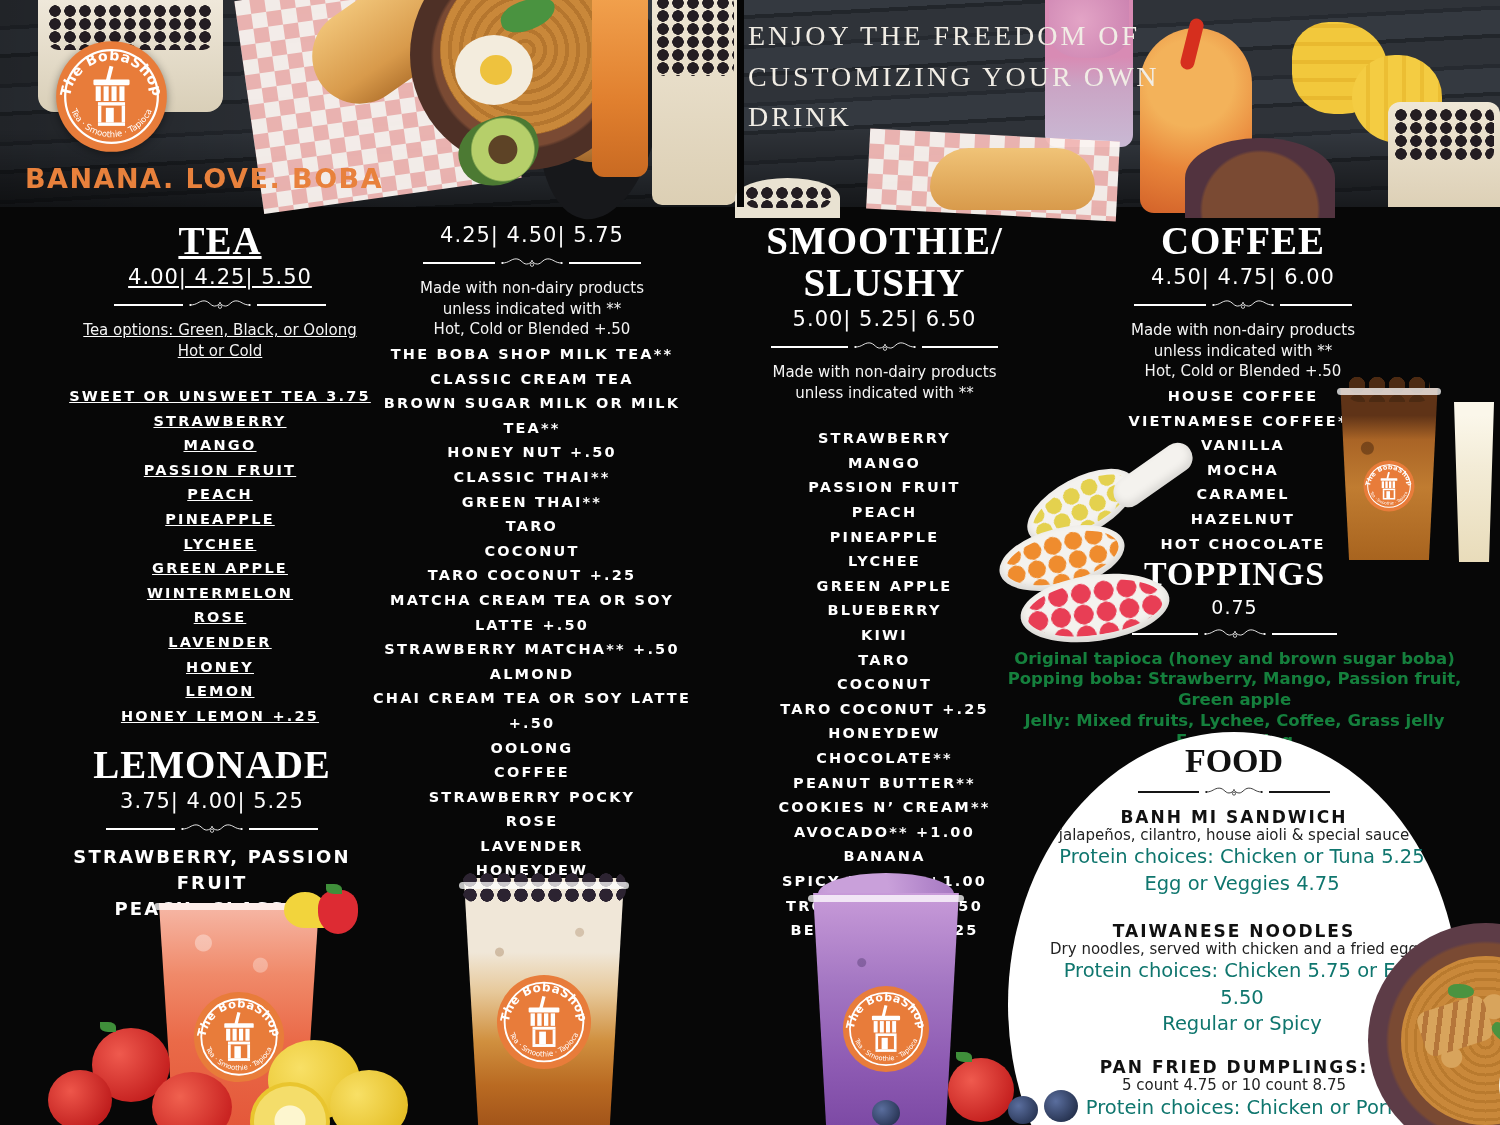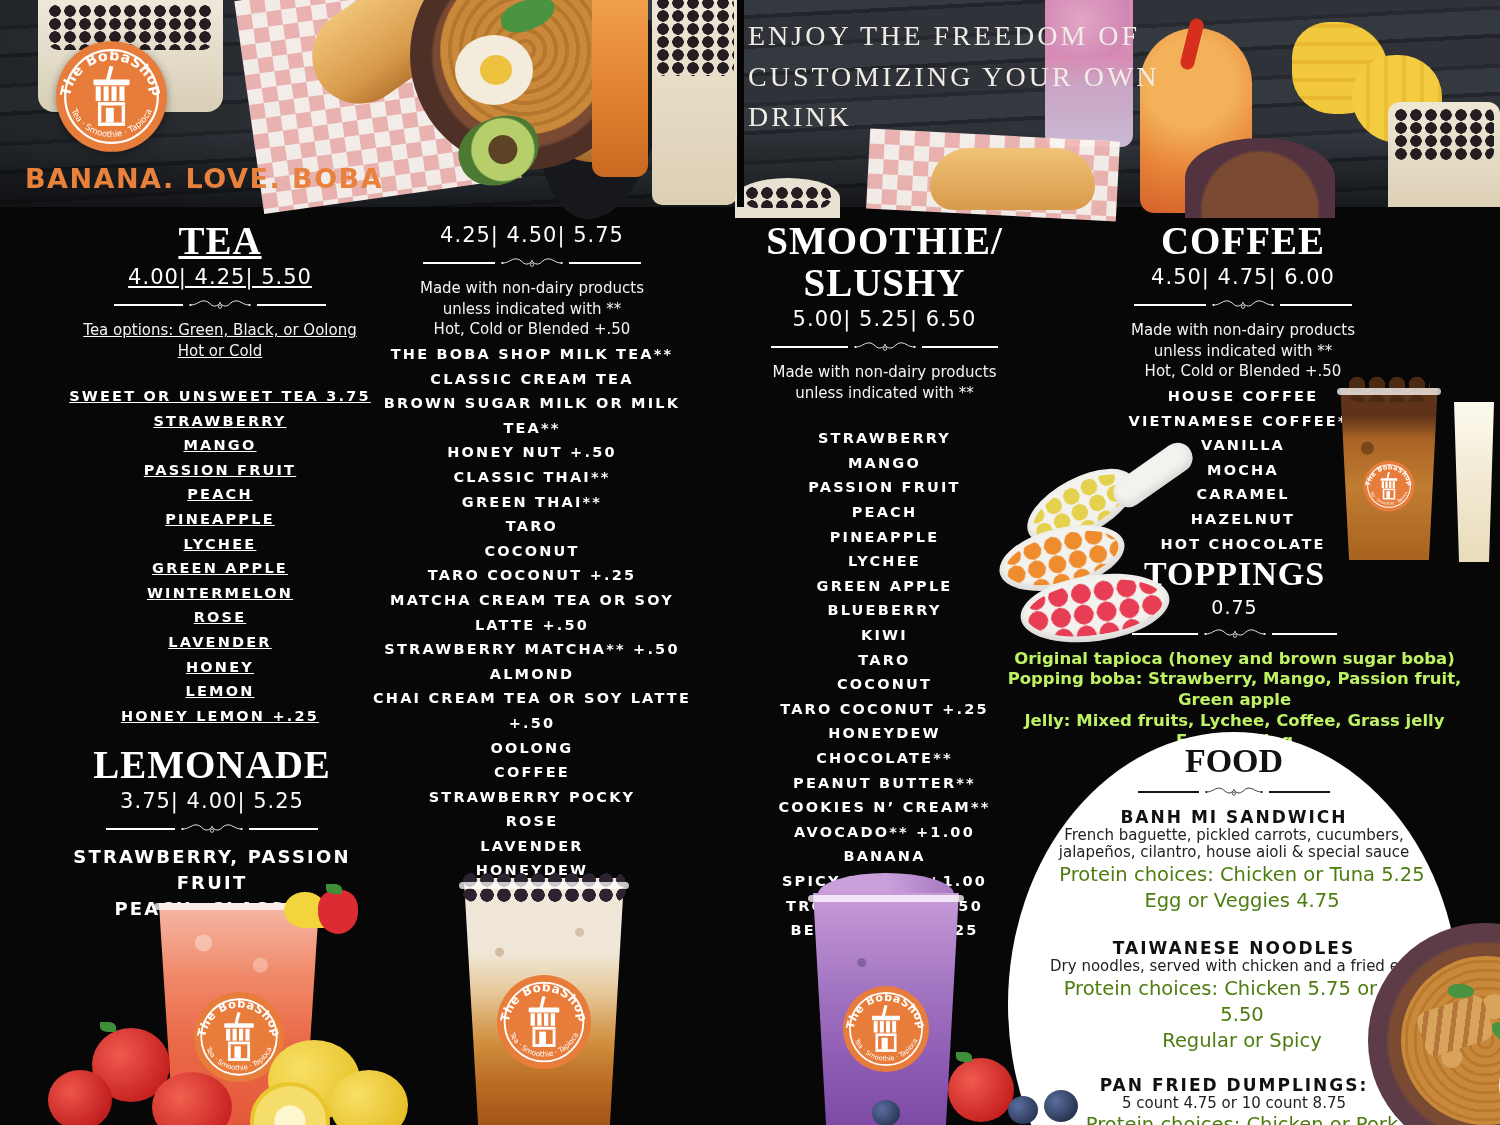--- a/index.html
+++ b/index.html
@@ -33,31 +33,31 @@
   .divider .dl{flex:1;height:1.6px;background:currentColor;}
   .orn{flex:0 0 auto;}
   .note{font-size:15px;line-height:1.38;color:#f4f4f4;min-height:64px;}
   .items{}
   .menu-item{font-weight:700;font-size:14.5px;letter-spacing:2.2px;line-height:24.6px;color:#fff;}
   .lemonade .menu-item{font-size:18px;line-height:26px;}
 
   
   .sec-toppings .sec-title{font-size:34px;}
   .sec-toppings .prices{font-size:19px;}
-  .topping-line{font-weight:700;font-size:16.5px;line-height:1.25;color:#bef264;}
+  .topping-line{font-weight:700;font-size:16.5px;line-height:1.25;color:#15803d;}
 
   
   .food-circle{position:absolute;left:1008px;top:732px;width:452px;height:545px;background:#fff;
                border-radius:50%;color:#151515;text-align:center;z-index:3;}
   .food-inner{padding:10px 18px 0;}
   .food-title{font-family:"Liberation Serif","DejaVu Serif",serif;font-weight:700;font-size:34px;margin:0;color:#111;}
   .food-circle .divider{color:#151515;width:46%;margin:3px auto 6px;}
   .food-name{font-weight:700;font-size:17px;letter-spacing:2px;color:#111;}
   .food-desc{font-size:15px;line-height:1.16;color:#222;}
-  .food-protein{font-size:19.5px;line-height:1.35;color:#4d7c0f;margin-left:16px;}
+  .food-protein{font-size:19.5px;line-height:1.35;color:#0f766e;margin-left:16px;}
   .gap24{height:24px;} .gap20{height:20px;}
   .food-note{margin-top:12px;width:470px;margin-left:-27px;color:#e8874a;font-size:15px;line-height:1.5;position:relative;z-index:5;}
 
   
   .cup{position:absolute;}
   .cup .body{position:absolute;inset:0;clip-path:polygon(5% 0,95% 0,87% 100%,13% 100%);}
   .cup .rim{position:absolute;left:2%;top:0;width:96%;height:7px;background:rgba(255,255,255,.75);border-radius:4px;}
   .cup .logo-sm{position:absolute;left:50%;transform:translateX(-50%);}
 
   .lemonade-cup{left:150px;top:903px;width:178px;height:222px;z-index:2;}
@@ -413,21 +413,20 @@
       <h2 class="food-title">FOOD</h2>
       <div class="divider">
           <i class="dl"></i>
           <svg class="orn" width="58" height="18" viewBox="0 0 90 18">
             <use href="#orn"></use>
           </svg>
           <i class="dl"></i>
         </div>
 
       <div class="food-name">BANH MI SANDWICH</div>
-      <div class="food-desc">French baguette, pickled carrots, cucumbers,</div>
       <div class="food-desc">jalapeños, cilantro, house aioli &amp; special sauce</div>
       <div class="food-protein">Protein choices: Chicken or Tuna 5.25</div>
       <div class="food-protein">Egg or Veggies 4.75</div>
 
       <div class="gap24"></div>
       <div class="food-name">TAIWANESE NOODLES</div>
       <div class="food-desc">Dry noodles, served with chicken and a fried egg</div>
       <div class="food-protein">Protein choices: Chicken 5.75 or Egg 5.50</div>
       <div class="food-protein">Regular or Spicy</div>
 

